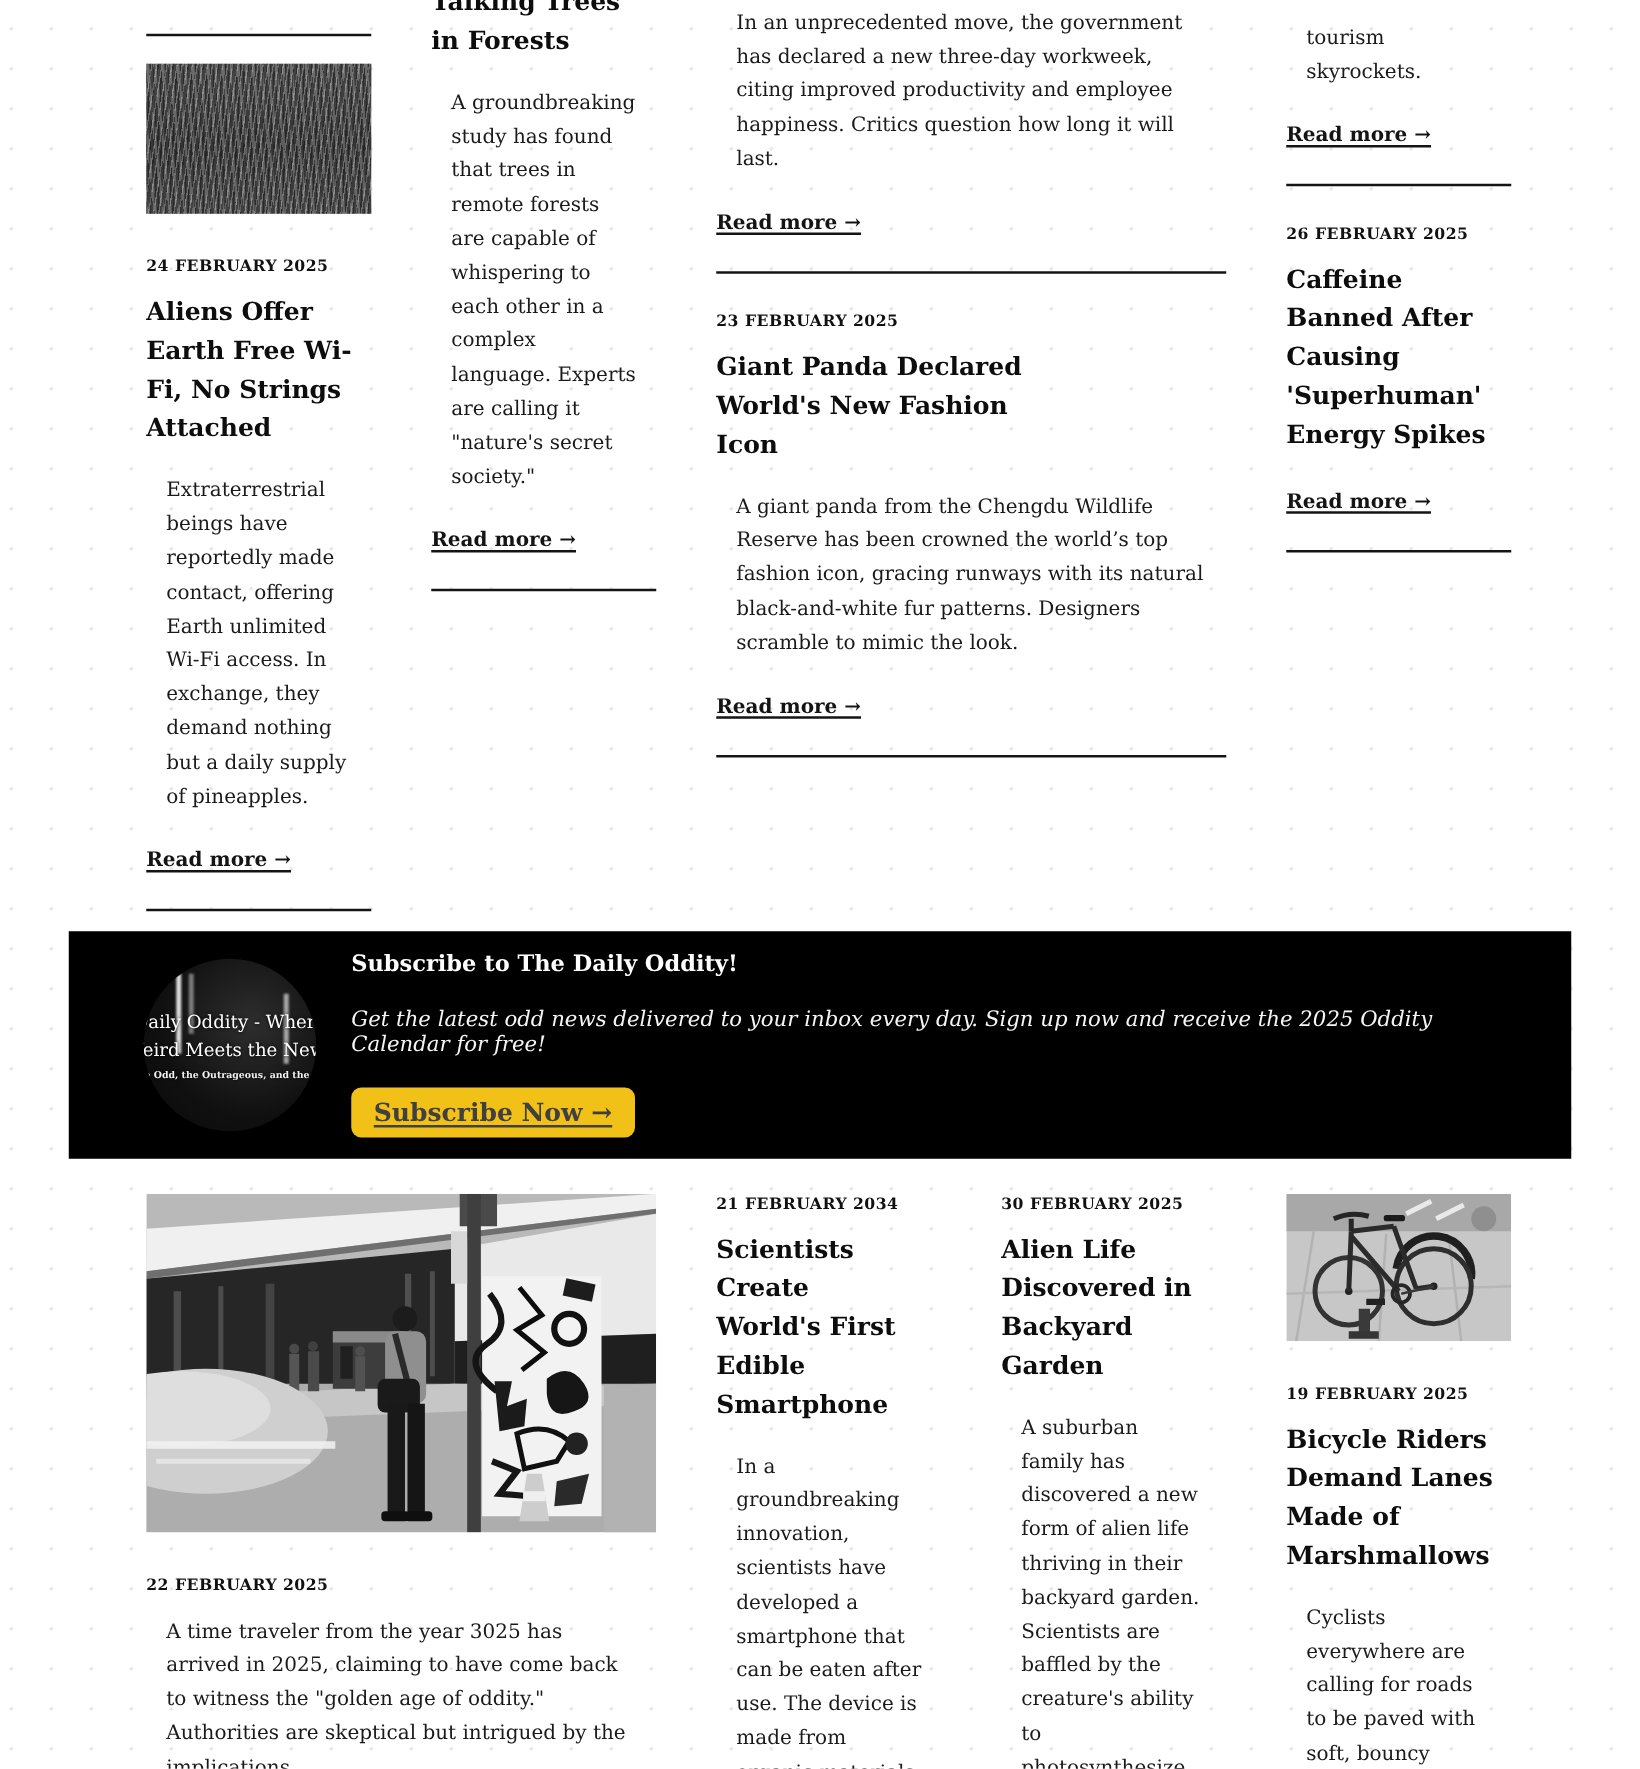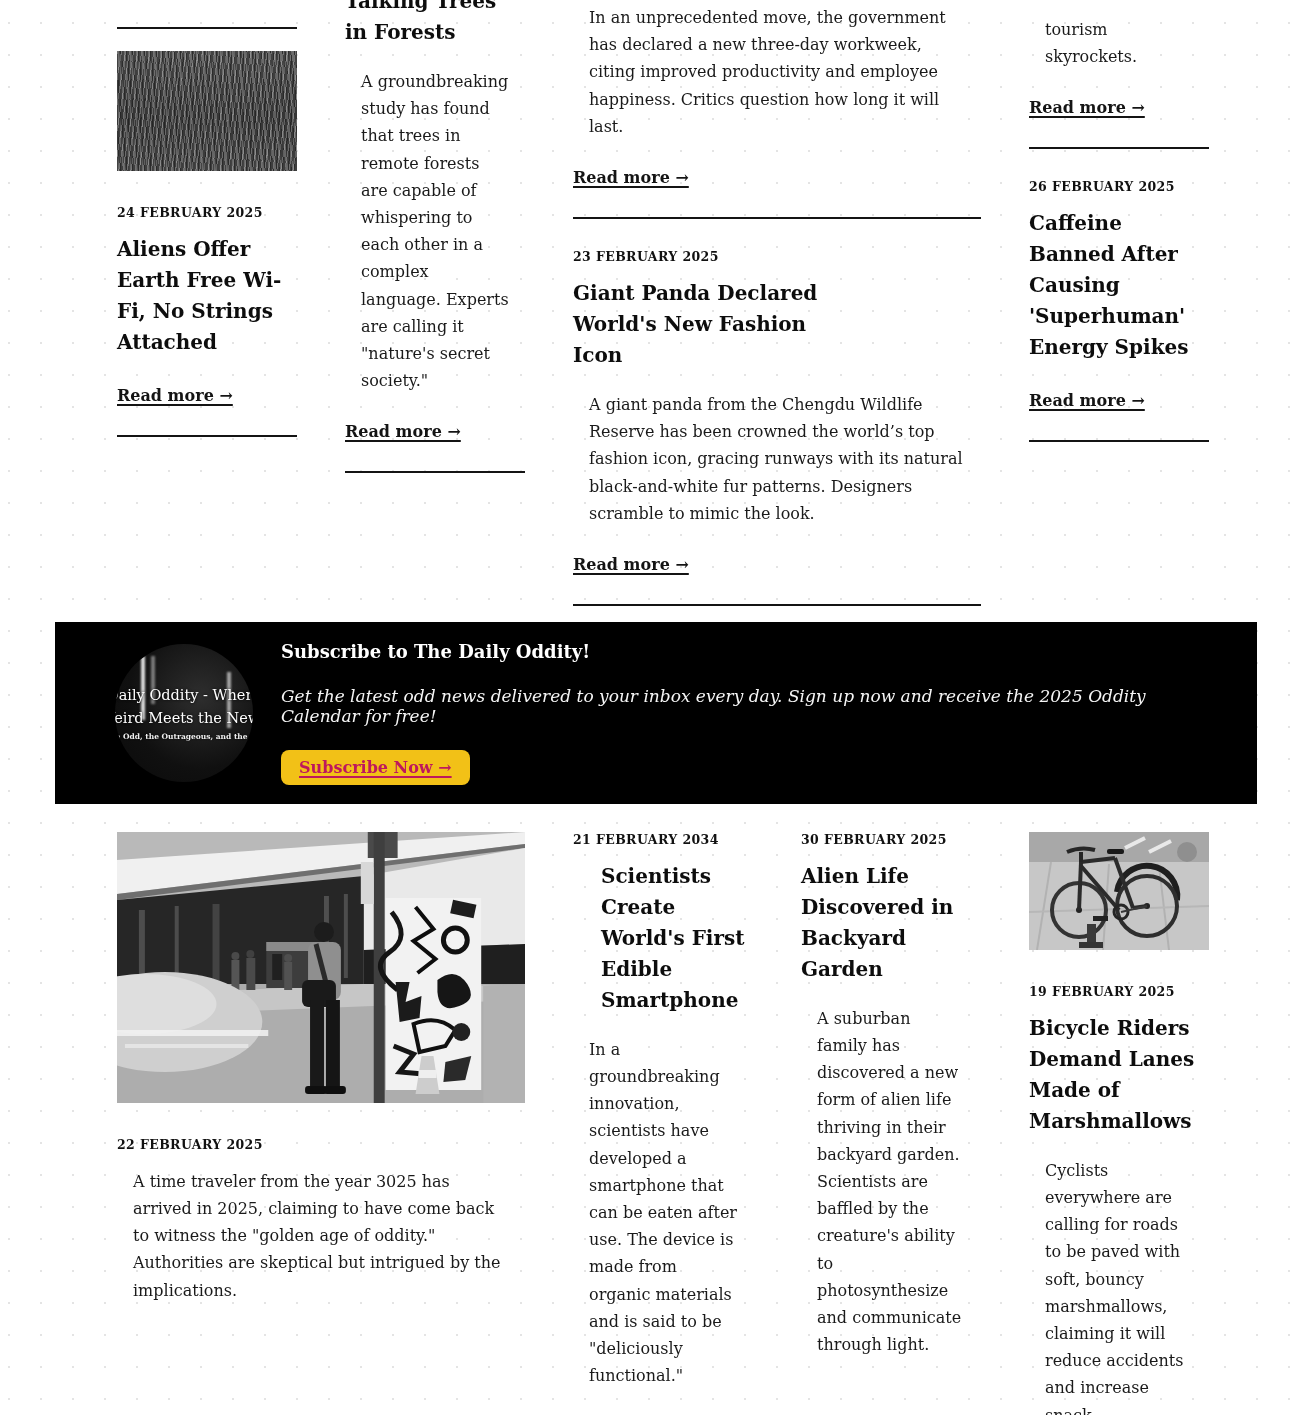--- a/index.html
+++ b/index.html
@@ -34,21 +34,21 @@
     font-size:12.5px; font-weight:700; letter-spacing:.4px;
     margin:0 0 14px 0; color:#111;
   }
   .title {
     font-size:20px; font-weight:700; line-height:1.55;
     margin:0 0 20px 0; color:#0d0d0d;
   }
   .title.cut-top { margin-top:-14px; }
   .tl-340 { max-width:340px; }
   .tl-270 { max-width:270px; }
-  .tl-150 { max-width:156px;margin-left:28px; }
+  .tl-150 { max-width:156px; }
   .body {
     font-size:16px; line-height:1.7; margin:16px; color:#1a1a1a;
   }
   .frag-body { margin-top:4px; }
   .read-wrap { margin:28px 0 0 0; }
   a.read {
     font-size:16px; font-weight:700; color:#141414;
     text-decoration:underline; text-underline-offset:3px;
     text-decoration-thickness:1.5px;
   }
@@ -80,38 +80,39 @@
   .logo .streak { position:absolute; top:12px; width:4px; height:64px; background:rgba(255,255,255,.85); filter:blur(1px); }
   .logo .streak.s1 { left:26px; }
   .logo .streak.s2 { left:36px; height:48px; opacity:.5; }
   .logo .streak.s3 { right:22px; top:28px; height:56px; opacity:.7; }
   .logo-line { position:relative; color:#fff; font-size:14.5px; line-height:1.55; white-space:nowrap; text-shadow:0 0 3px #000; }
   .logo-sub { position:relative; color:#f0f0f0; font-size:7.5px; font-weight:700; white-space:nowrap; margin-top:3px; text-shadow:0 0 2px #000; }
   .banner-text { flex:1; }
   .banner-heading { color:#fff; font-size:18px; font-weight:700; margin:0 0 24px 0; }
   .banner-message { color:#f5f5f5; font-size:17px; margin:0 0 24px 0;font-style:italic; }
   .subscribe-btn {
-    display:inline-block; background:#f2c117; color:#be185d;
-    font-size:16px; font-weight:700; padding:8px 18px; border-radius:8px;
+    display:inline-block; background:#f2c117; color:#404040;
+    font-size:20px; font-weight:700; padding:8px 18px; border-radius:8px;
     text-decoration:underline; text-underline-offset:3px; text-decoration-thickness:1.5px;text-align:right;
   }
 </style>
 </head>
 <body>
 
 <div class="container">
 
   <section class="grid">
 
     <div>
       <hr class="rule top-rule">
       <article class="card">
         <div class="photo fur"></div>
         <div class="date">24 FEBRUARY 2025</div>
         <h2 class="title">Aliens Offer Earth Free Wi-Fi, No Strings Attached</h2>
+        <p class="body">Extraterrestrial beings have reportedly made contact, offering Earth unlimited Wi-Fi access. In exchange, they demand nothing but a daily supply of pineapples.</p>
         <p class="read-wrap"><a href="#" class="read">Read more →</a></p>
         <hr class="rule">
       </article>
     </div>
 
     <div>
       <article class="card">
         <h2 class="title cut-top">Talking Trees in Forests</h2>
         <p class="body">A groundbreaking study has found that trees in remote forests are capable of whispering to each other in a complex language. Experts are calling it "nature's secret society."</p>
         <p class="read-wrap"><a href="#" class="read">Read more →</a></p>

